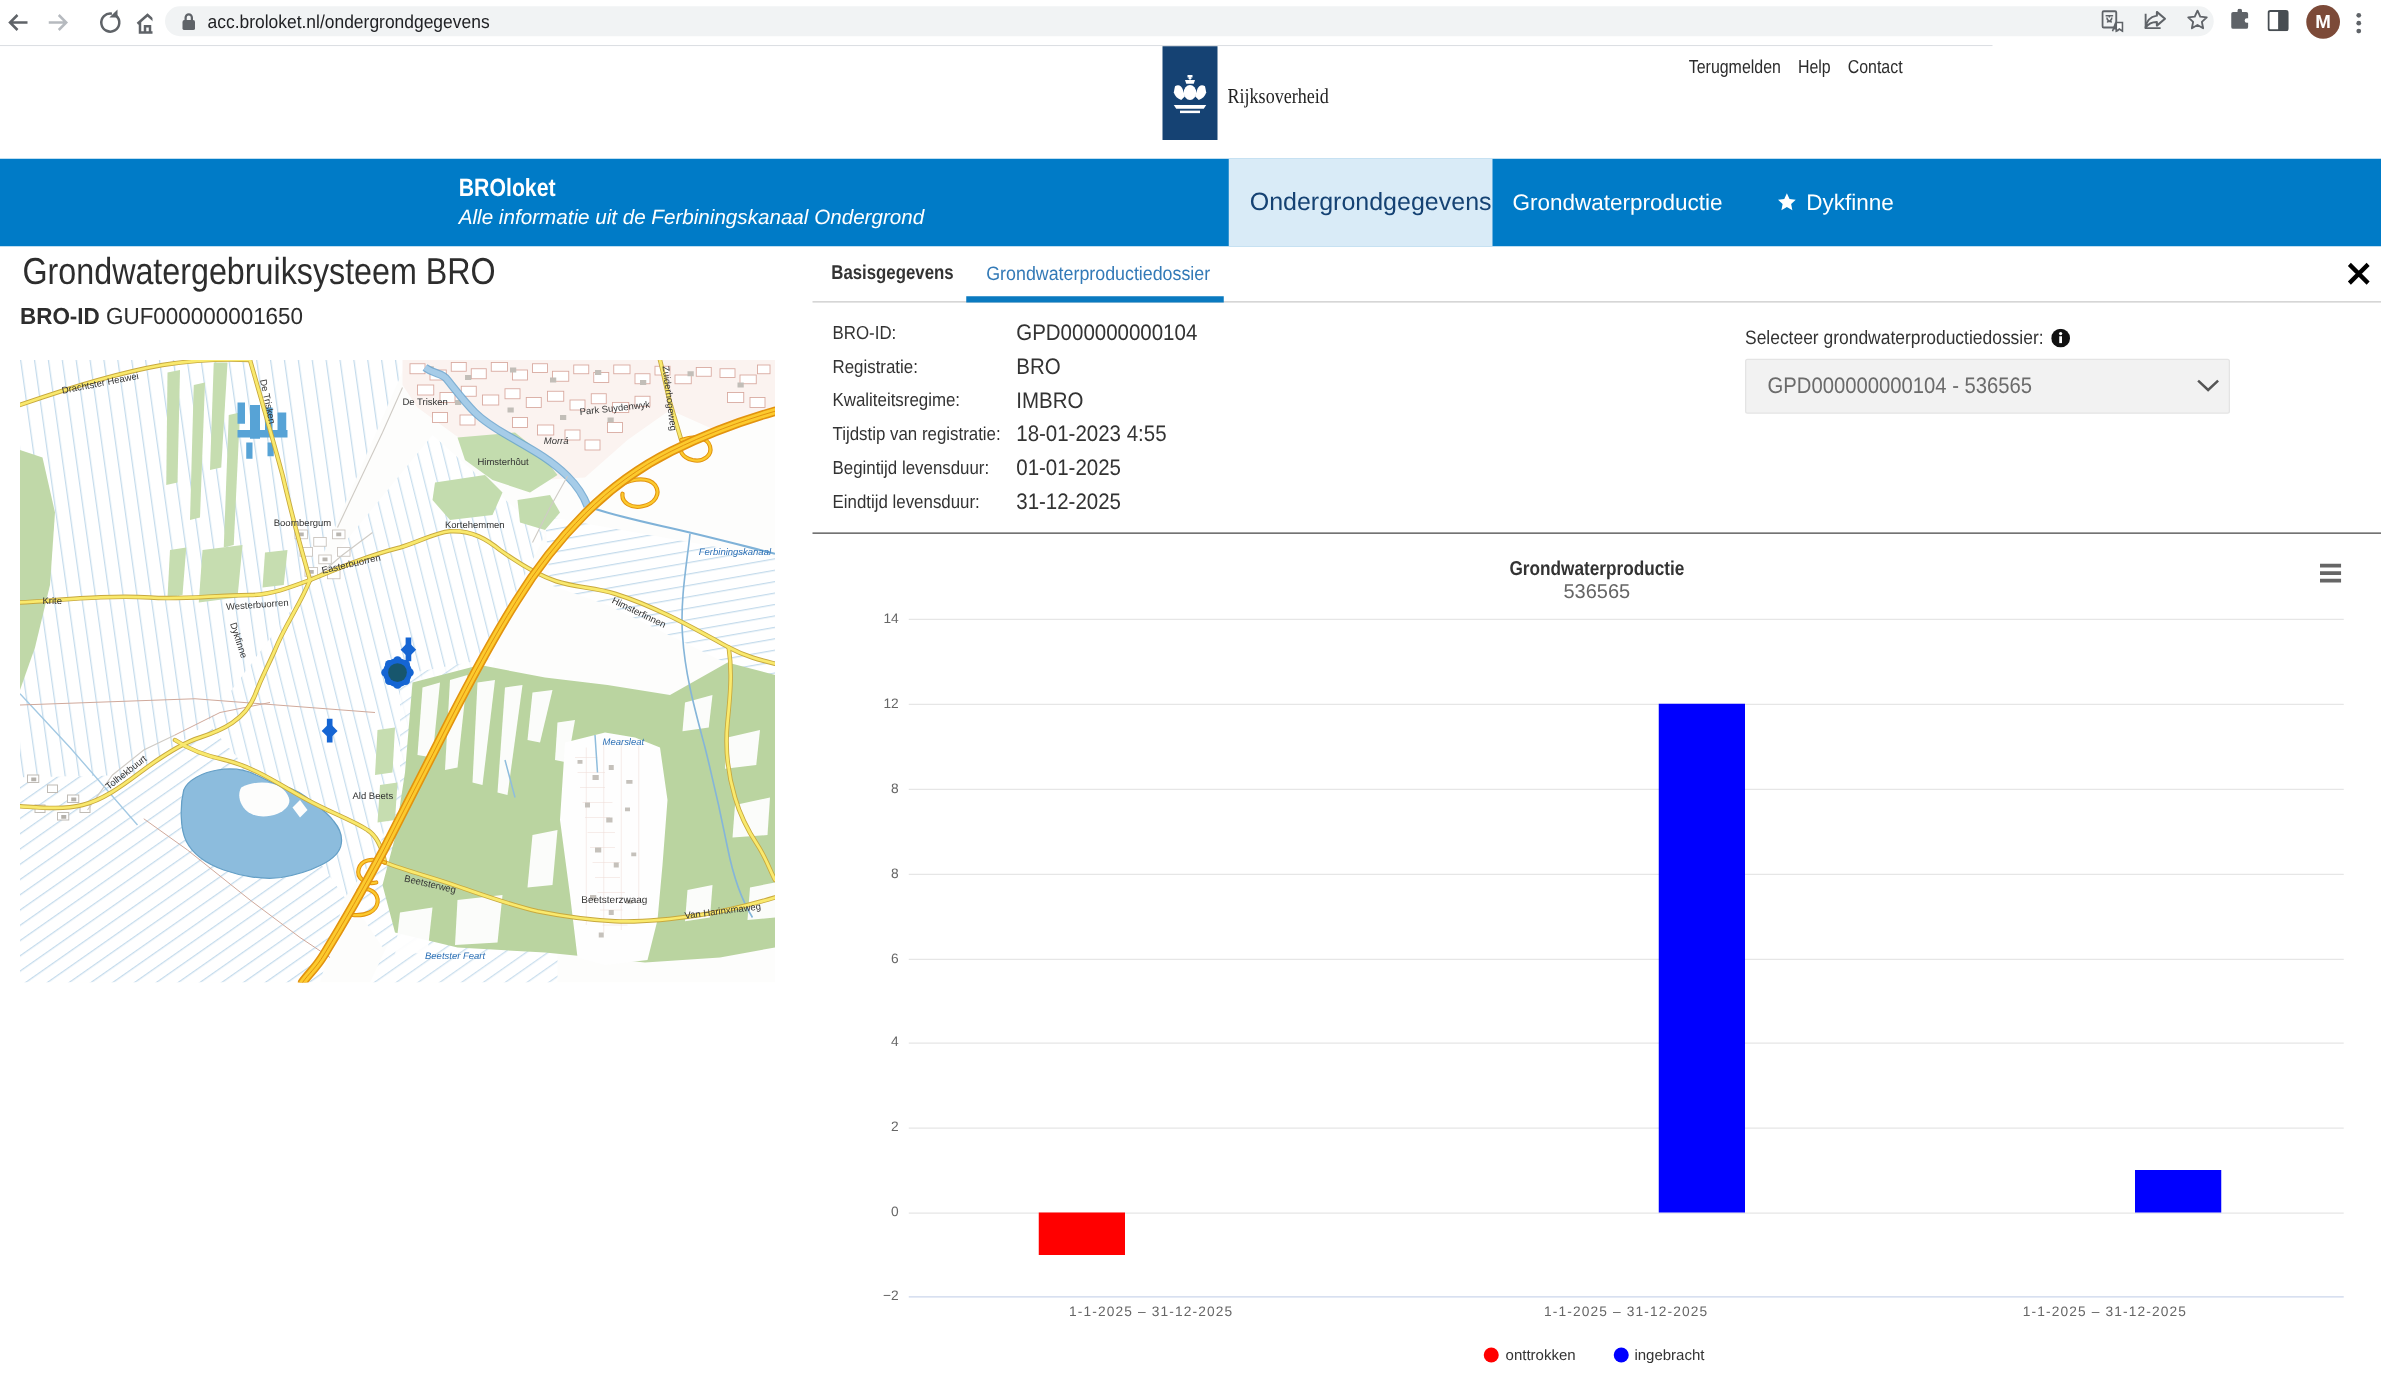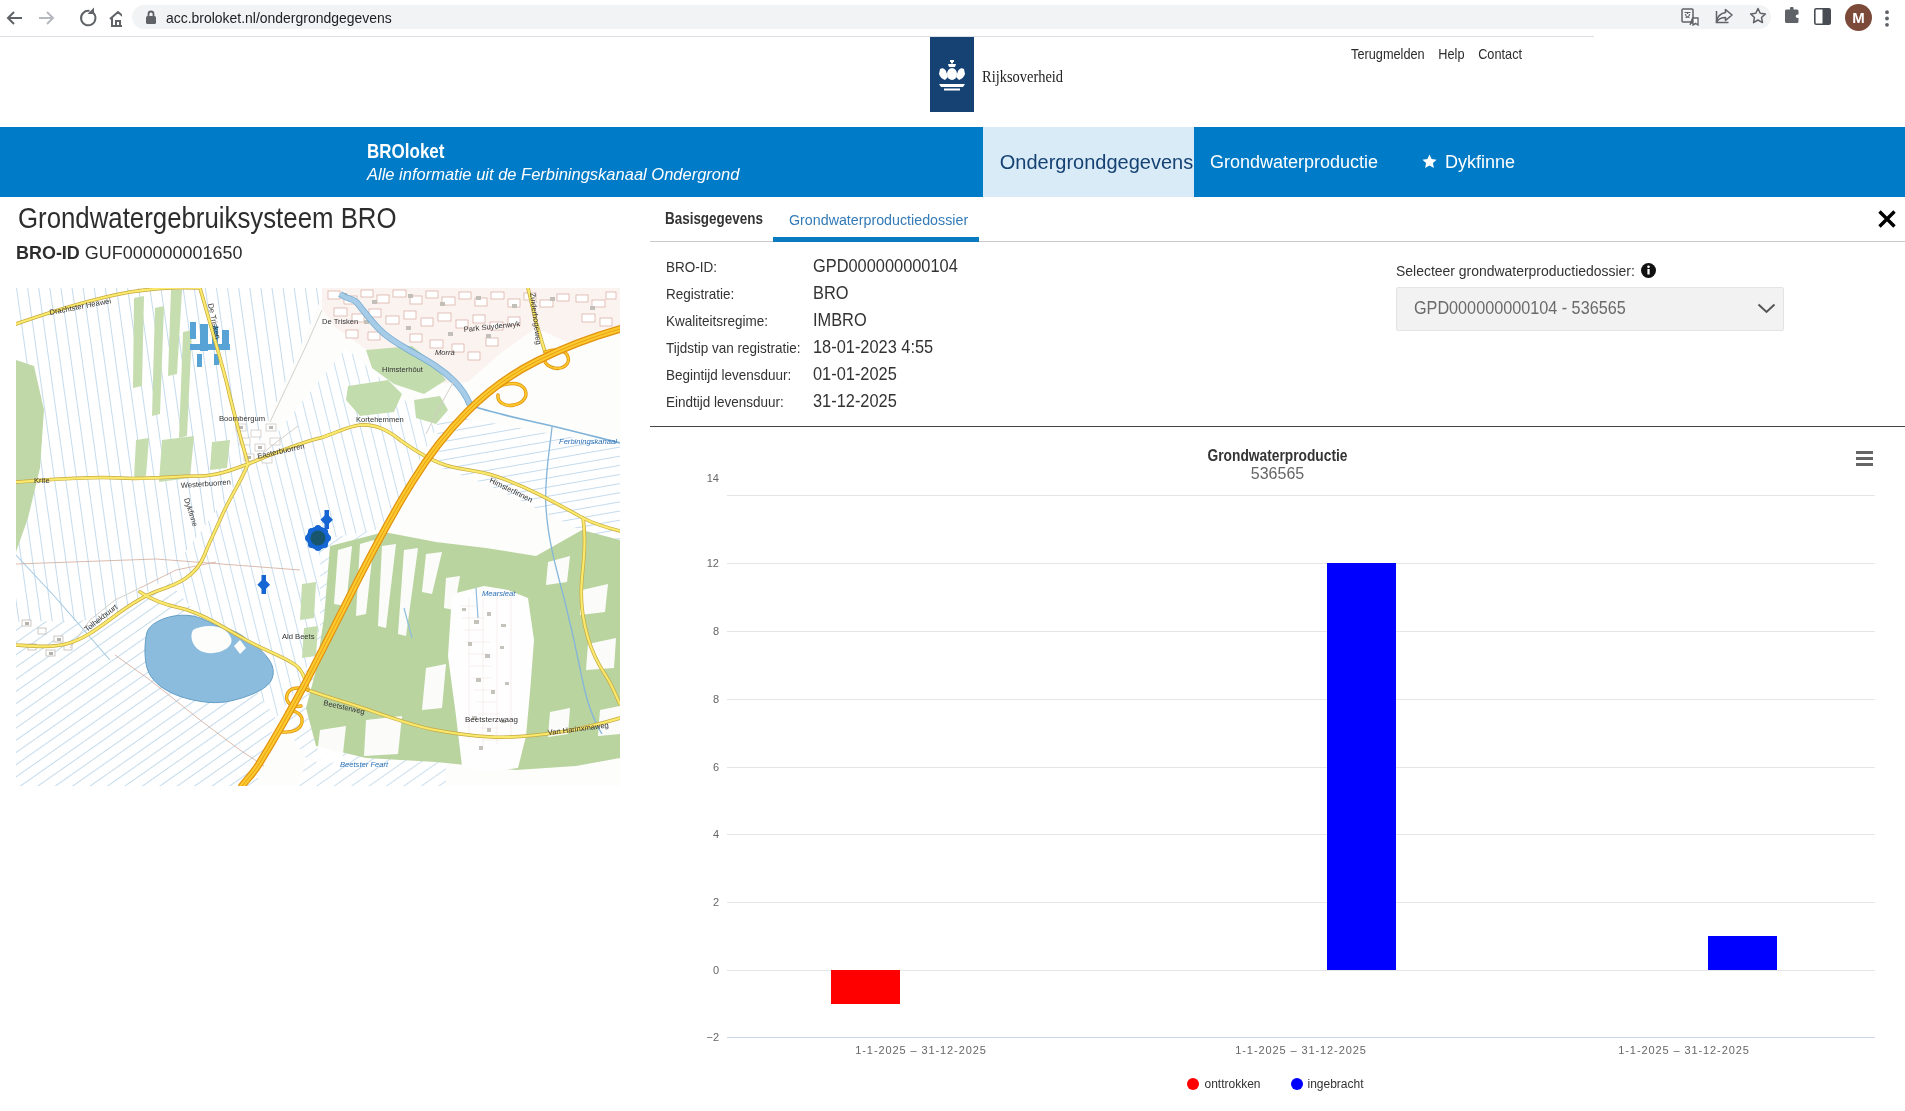--- a/index.html
+++ b/index.html
@@ -471,21 +471,21 @@
   <div class="abs gl" style="top:53px"></div>
   <div class="abs gl" style="top:121px"></div>
   <div class="abs gl" style="top:189px"></div>
   <div class="abs gl" style="top:257px"></div>
   <div class="abs gl" style="top:325px"></div>
   <div class="abs gl" style="top:392px"></div>
   <div class="abs gl" style="top:460px"></div>
   <div class="abs gl" style="top:528px"></div>
   <div class="abs" id="xaxis" style="top:595px"></div>
 
-  <div class="abs ylab" style="left:9px;top:30px">14</div>
+  <div class="abs ylab" style="left:9px;top:47px">14</div>
   <div class="abs ylab" style="left:9px;top:115px">12</div>
   <div class="abs ylab" style="left:9px;top:183px">8</div>
   <div class="abs ylab" style="left:9px;top:251px">8</div>
   <div class="abs ylab" style="left:9px;top:319px">6</div>
   <div class="abs ylab" style="left:9px;top:386px">4</div>
   <div class="abs ylab" style="left:9px;top:454px">2</div>
   <div class="abs ylab" style="left:9px;top:522px">0</div>
   <div class="abs ylab" style="left:9px;top:589px">−2</div>
 
   <div class="abs bar" style="left:181px;top:528px;width:69px;height:34px;background:#f00"></div>

